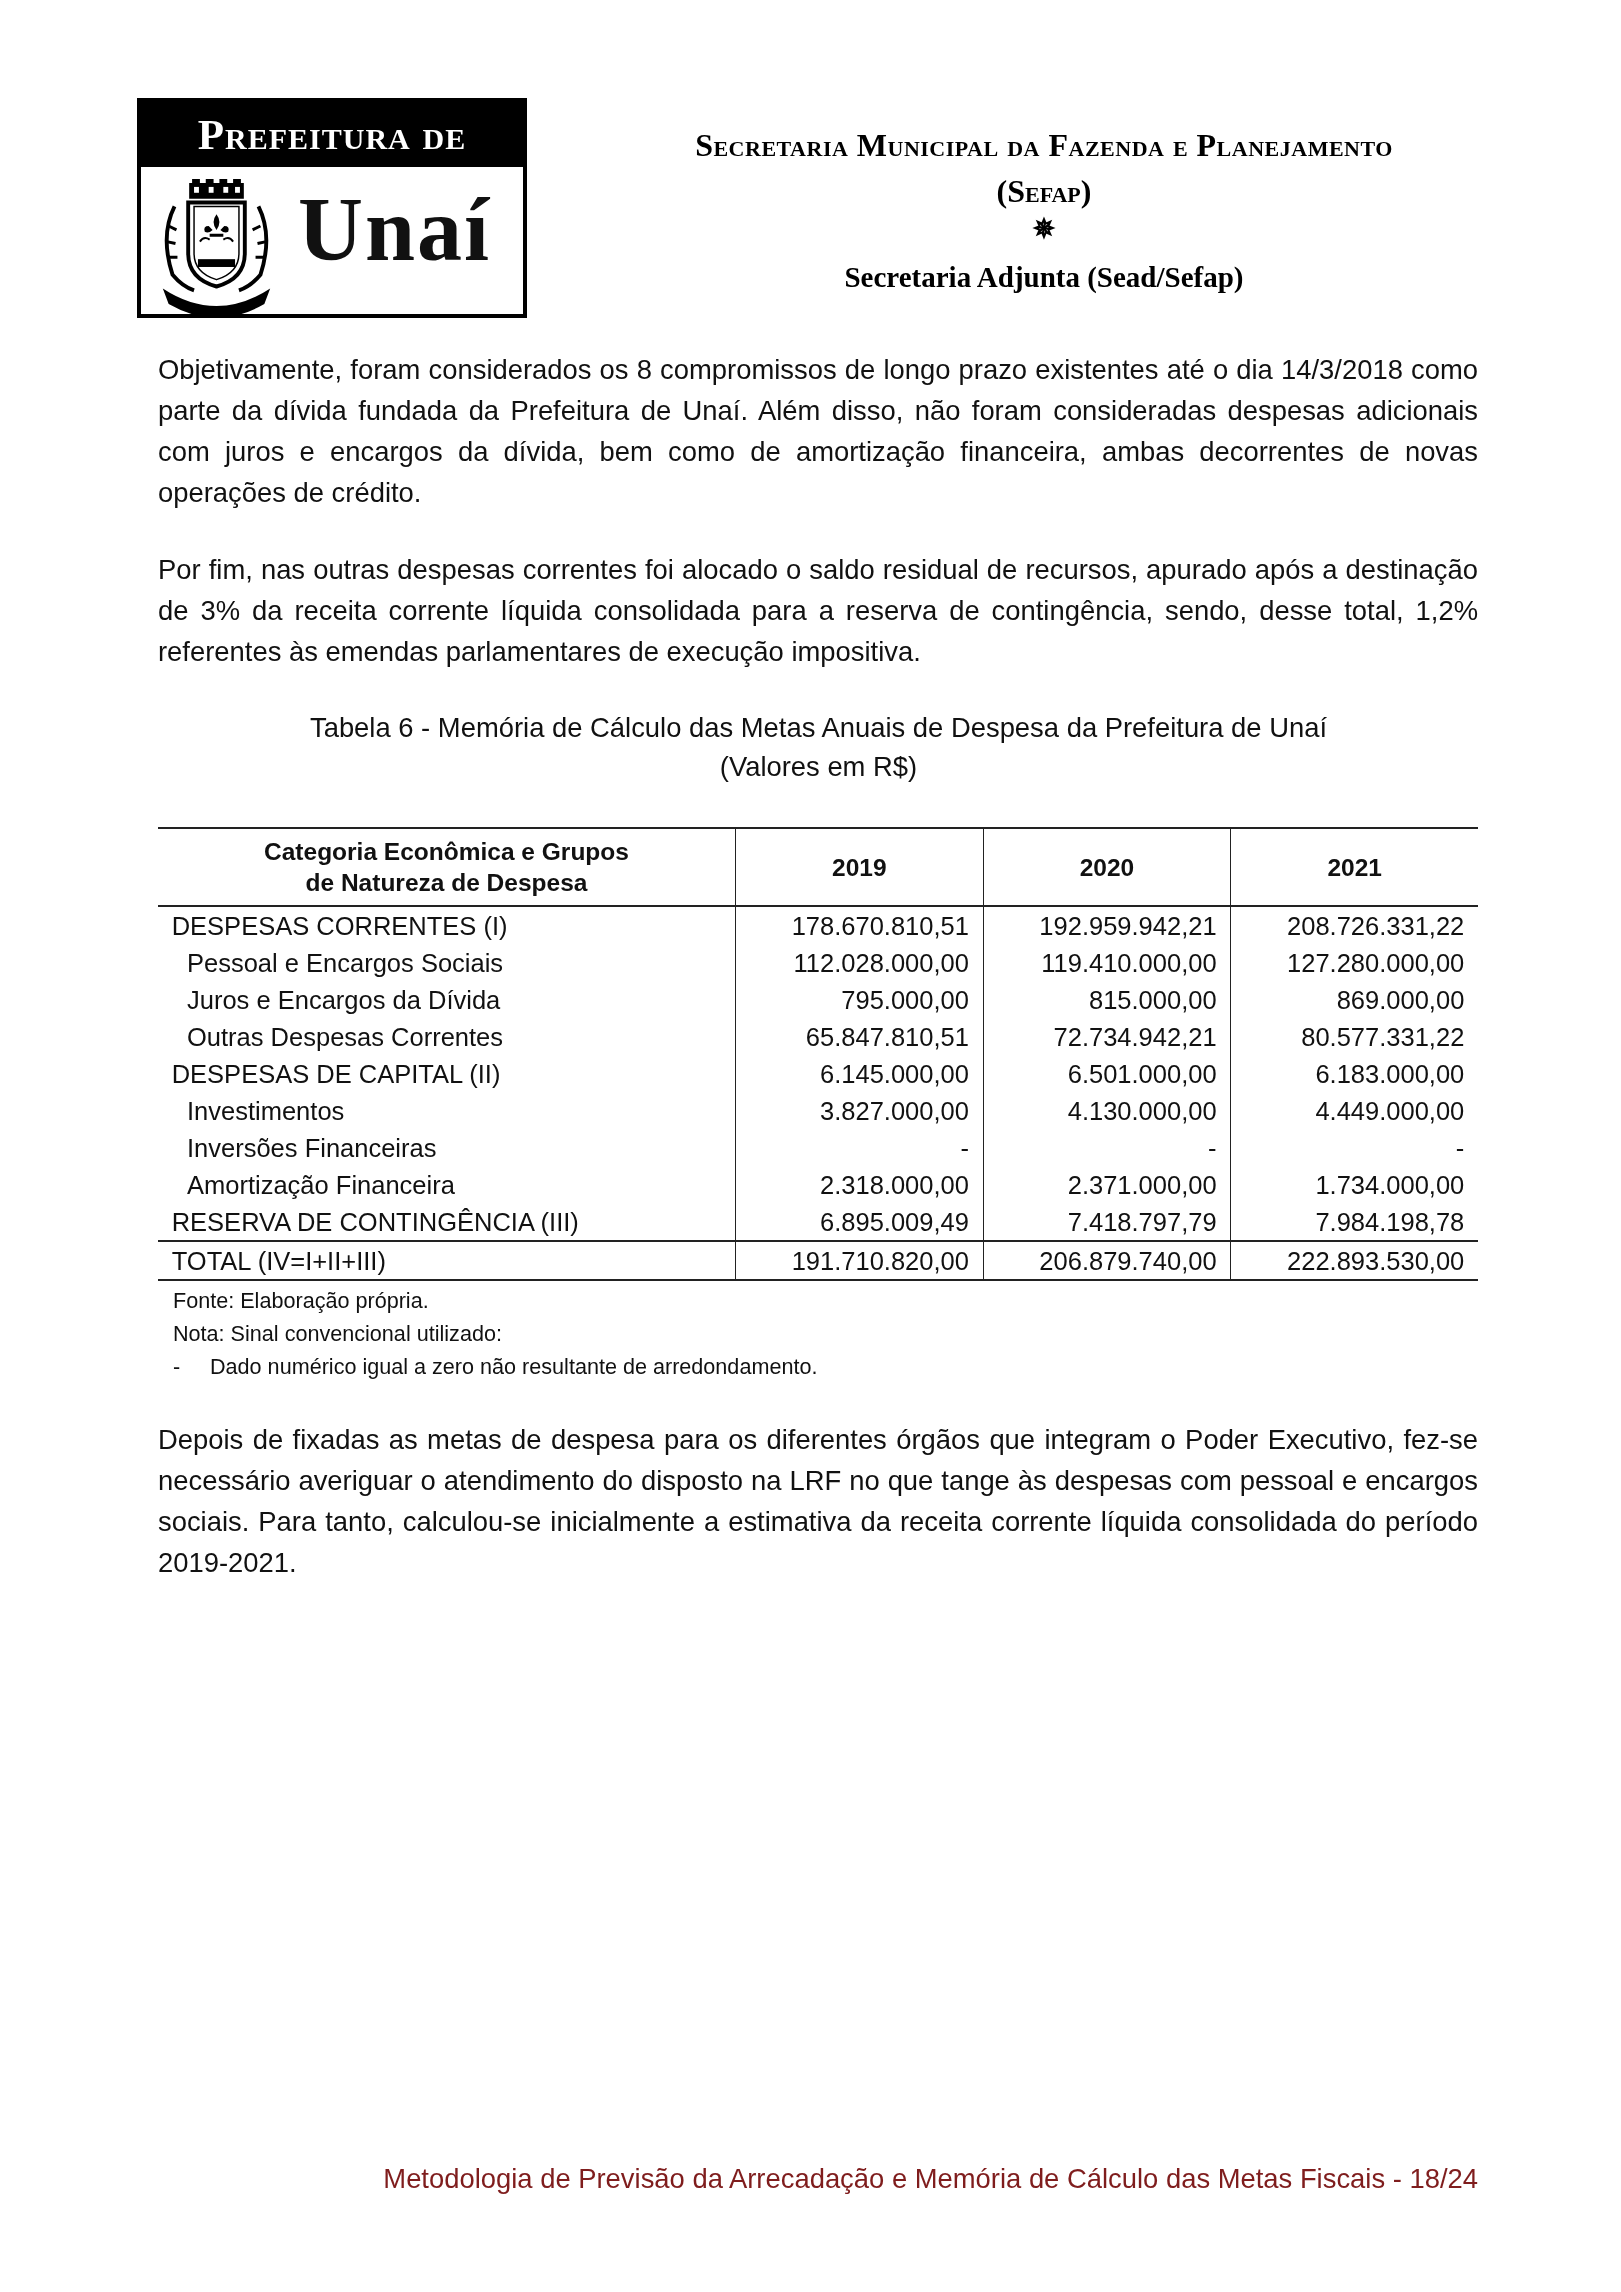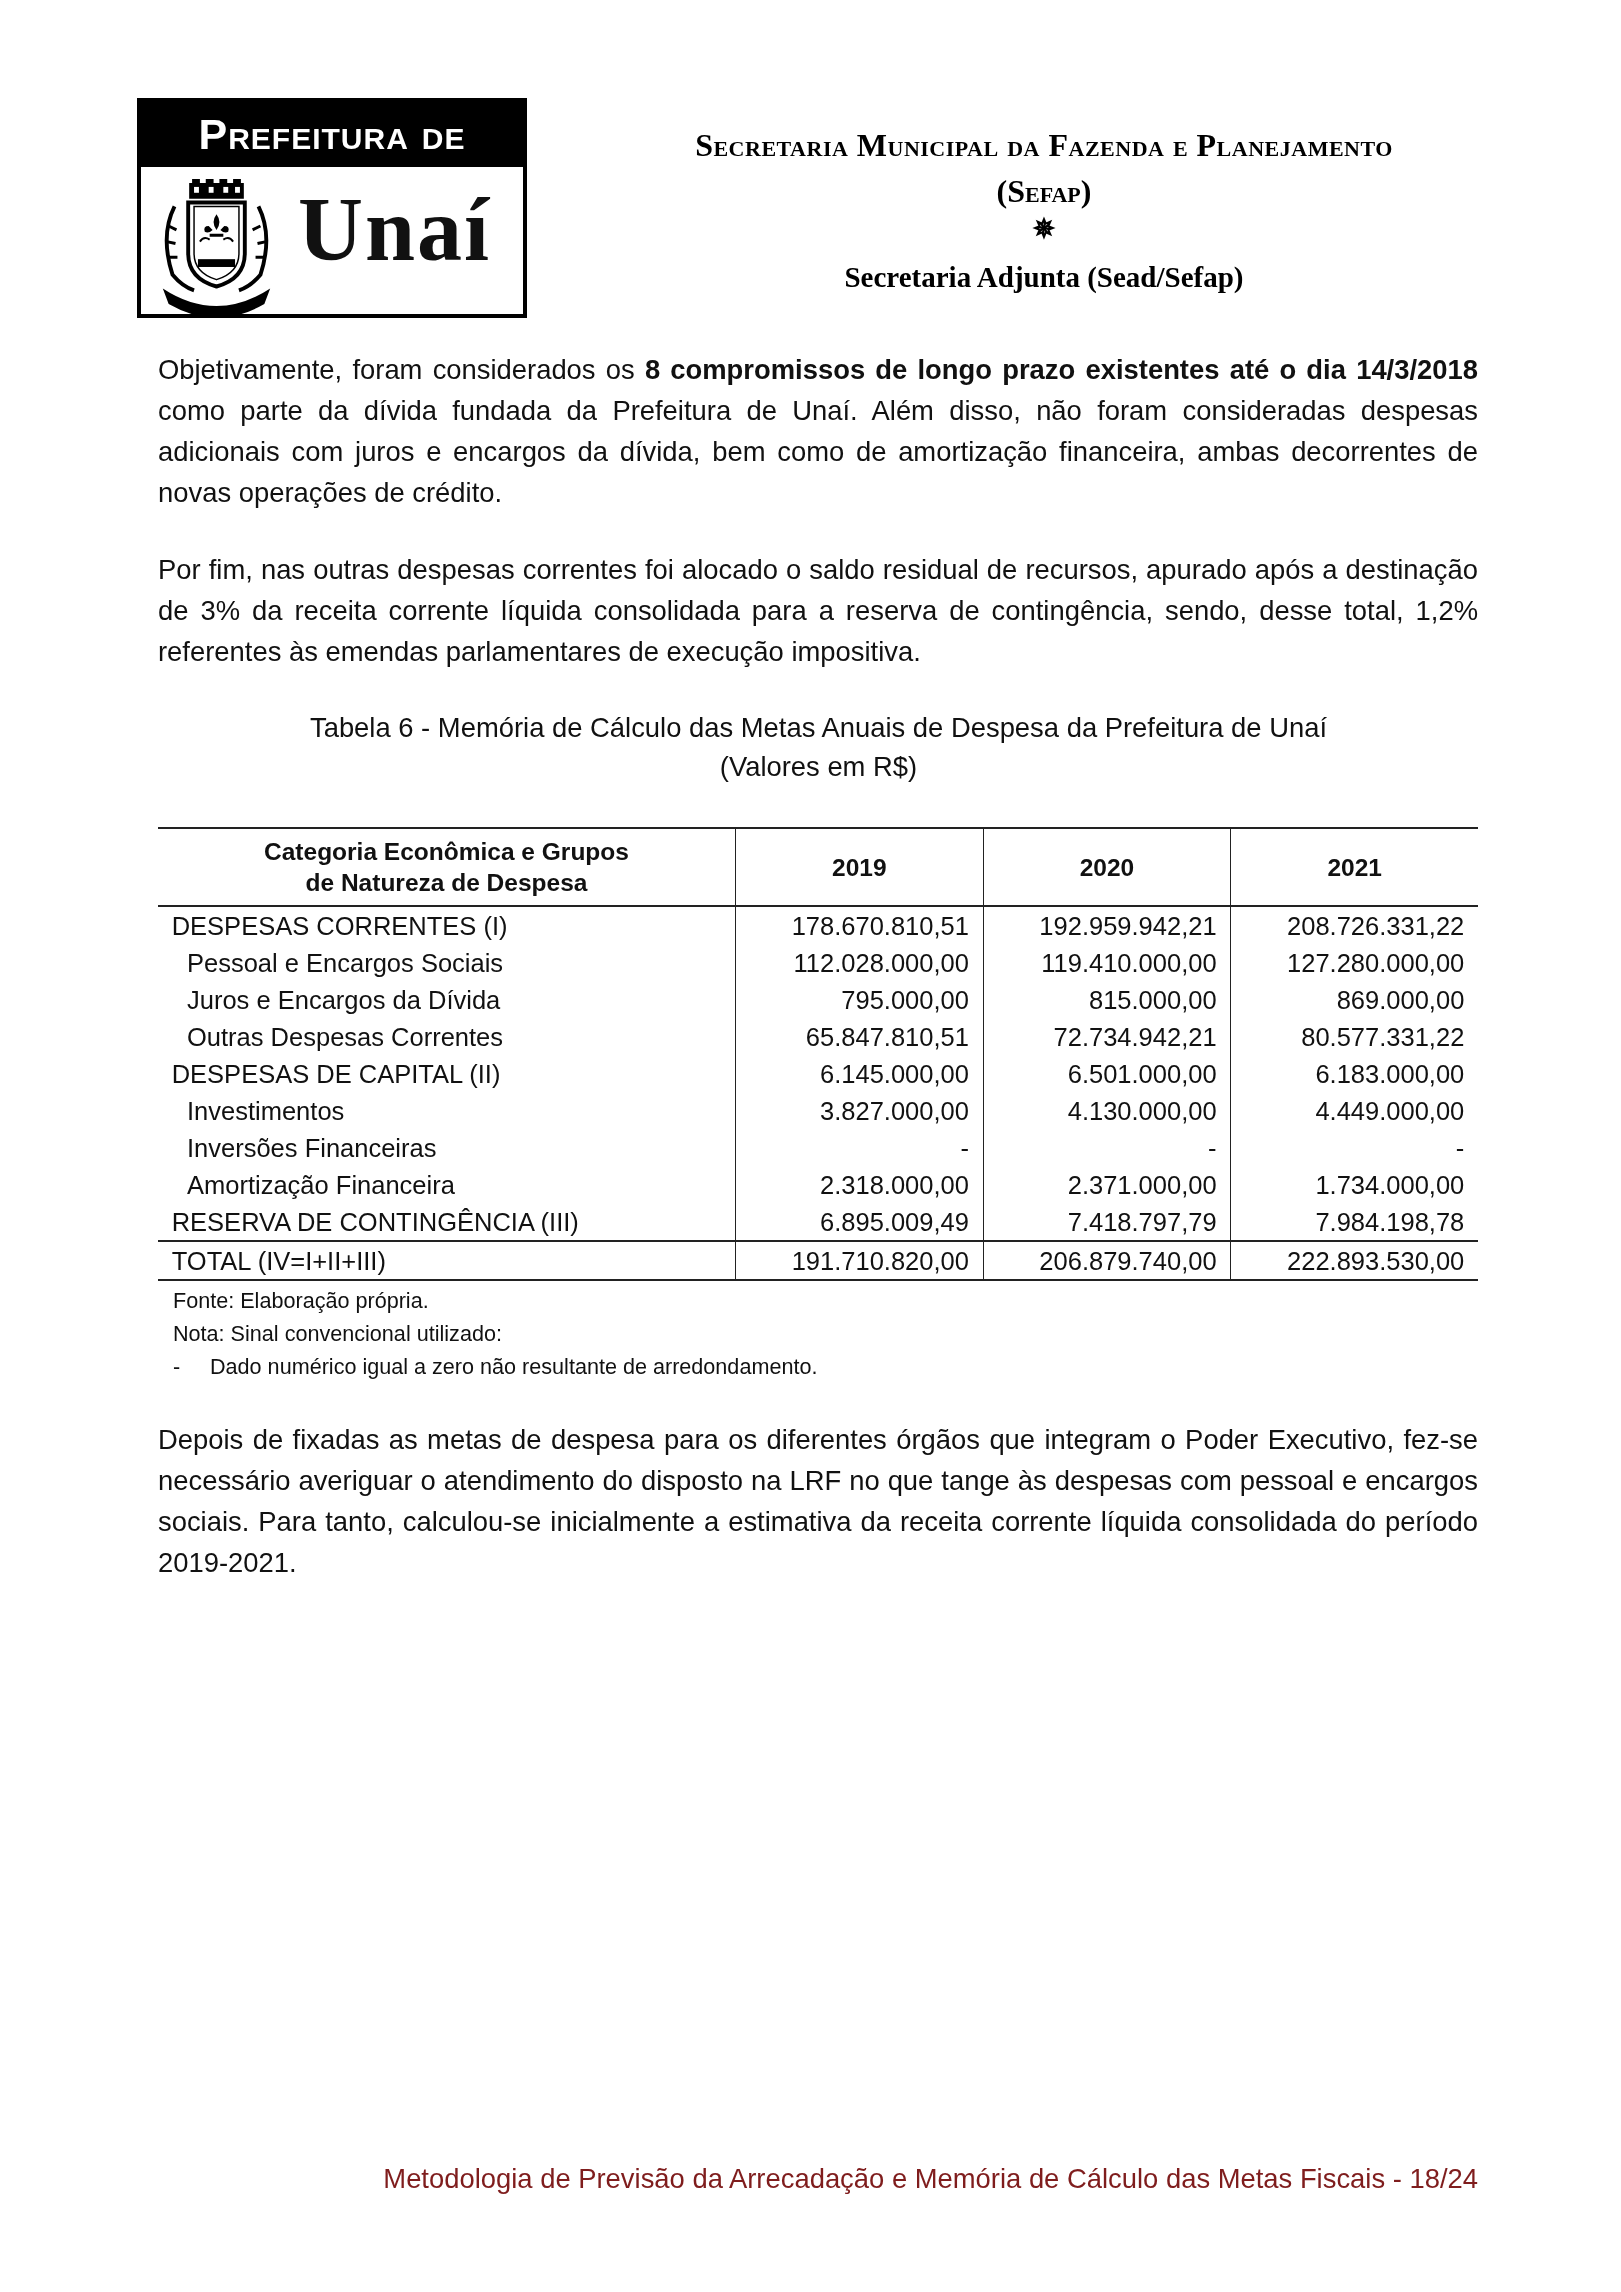--- a/index.html
+++ b/index.html
@@ -1,35 +1,35 @@
 <!DOCTYPE html>
 <html><head>
 <meta charset="utf-8">
 <style>
   html, body { margin: 0; padding: 0; background: #ffffff; }
   body { width: 1621px; height: 2293px; position: relative; overflow: hidden; color: #111; font-family: "Liberation Sans", sans-serif; }
 
   
   .logo { position: absolute; left: 137px; top: 98px; width: 390px; height: 220px; border: 4.9px solid #000; box-sizing: border-box; background: #fff; }
   .logo-top { background: #000; color: #fff; height: 65px; display: flex; align-items: center; justify-content: center;
-    font-family: Liberation Sans, sans-serif; font-weight: bold; font-size: 43px; letter-spacing: 1px; font-variant: small-caps; }
+    font-family: Liberation Serif, serif; font-weight: bold; font-size: 43px; letter-spacing: 1px; font-variant: small-caps; }
   .logo-bottom { position: absolute; left: 0; right: 0; top: 65px; bottom: 0; display: flex; align-items: center; }
   .crest { position: absolute; left: 13.7px; top: 9.8px; width: 123px; height: 137px; }
   .logo-unai { position: absolute; left: 157px; top: 17.6px; font-family: "Liberation Serif", serif; font-weight: bold; font-size: 90px; line-height: 1; letter-spacing: 2px; }
 
   
   .hdr { position: absolute; left: 588px; width: 912px; text-align: center; font-family: "Liberation Serif", serif; font-weight: bold; color: #000000; }
   .hdr-title { top: 125px; font-size: 32px; font-variant: small-caps; letter-spacing: 0.5px; line-height: 1.25; }
   .hdr-title2 { top: 173px; font-size: 32px; font-variant: small-caps; }
   .hdr-star { top: 216px; font-size: 27.4px; line-height: 1; }
   .hdr-sub { top: 261px; font-size: 29px; }
 
   
   .para { position: absolute; left: 158px; width: 1320px; font-size: 27.4px; line-height: 41px; text-align: justify; color: #111; }
-  .para b { font-weight: bold; }
+  .para b { font-weight: normal; }
   .p1 { top: 349px; }
   .p2 { top: 549px; }
   .p3 { top: 1419px; }
 
   .caption { position: absolute; left: 245px; width: 1147px; text-align: center; font-size: 27.4px; line-height: 39px; top: 708px; }
 
   
   .tbl { position: absolute; left: 158px; top: 827px; width: 1320px; border-collapse: collapse; font-size: 25.5px; }
   .tbl th { font-weight: bold; font-size: 24.5px; line-height: 31px; height: 76px; border-top: 2px solid #222; border-bottom: 2px solid #222; padding: 0; }
   .tbl th.cat { width: 579px; text-align: center; }

